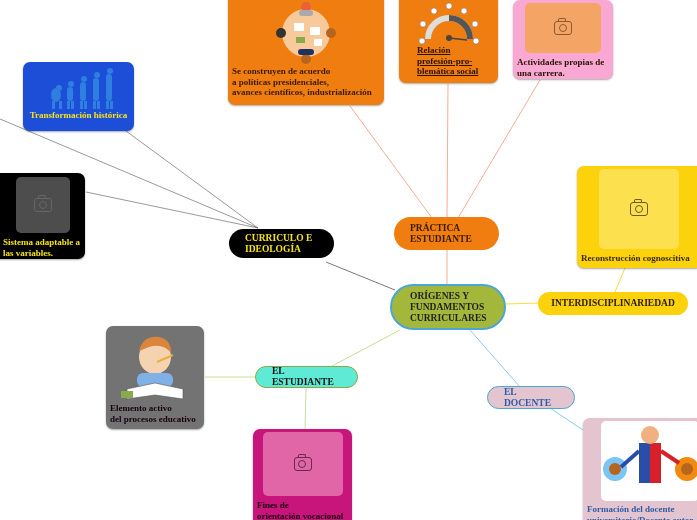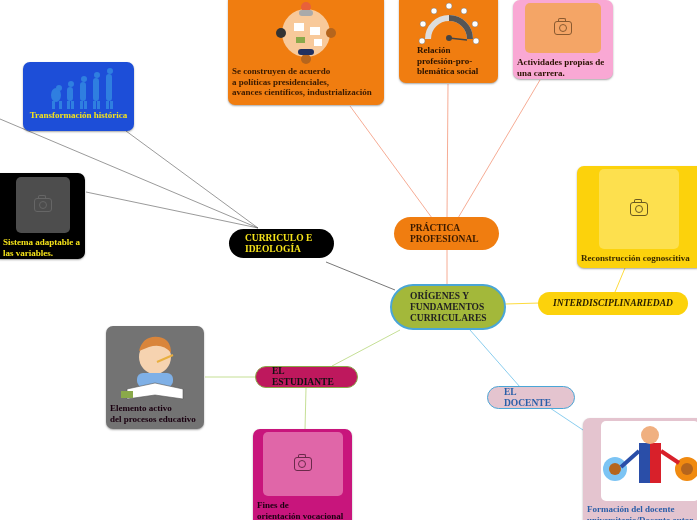--- a/index.html
+++ b/index.html
@@ -49,28 +49,28 @@
 CURRICULARES</span>
 </div>
 
 <div class="node pill" style="left:229px;top:229px;width:105px;height:29px;background:#000;color:#f5e31a;">
   <span style="white-space:pre-line;">CURRICULO E
 IDEOLOGÍA</span>
 </div>
 
 <div class="node pill" style="left:394px;top:217px;width:105px;height:33px;background:#f07d10;color:#3a1a00;">
   <span style="white-space:pre-line;">PRÁCTICA
-PROFESIONAL</span>
-</div>
-
-<div class="node pill" style="left:538px;top:292px;width:150px;height:23px;background:#fcd20c;color:#2a2000;justify-content:center;font-style:italic;">
+ESTUDIANTE</span>
+</div>
+
+<div class="node pill" style="left:538px;top:292px;width:150px;height:23px;background:#fcd20c;color:#2a2000;justify-content:center;">
   <span>INTERDISCIPLINARIEDAD</span>
 </div>
 
-<div class="node pill" style="left:255px;top:366px;width:103px;height:22px;background:#be185d;color:#111;border:1px solid #8aa94a;justify-content:flex-end;">
+<div class="node pill" style="left:255px;top:366px;width:103px;height:22px;background:#5eead4;color:#111;border:1px solid #8aa94a;justify-content:flex-end;">
   <span>EL ESTUDIANTE</span>
 </div>
 
 <div class="node pill" style="left:487px;top:386px;width:88px;height:23px;background:#e4c4cf;color:#2a5ea8;border:1px solid #4aa6d6;justify-content:flex-end;">
   <span>EL DOCENTE</span>
 </div>
 
 <div class="node card" style="left:23px;top:62px;width:111px;height:69px;background:#1d4ed8;color:#f5e31a;">
   <div class="img" style="width:90px;height:45px;">
     <svg width="90" height="45" viewBox="0 0 90 45">
@@ -141,21 +141,21 @@
         <circle cx="8" cy="44" r="3"></circle>
           <circle cx="9" cy="27" r="3"></circle>
           <circle cx="20" cy="14" r="3"></circle>
         <circle cx="35" cy="9" r="3"></circle>
           <circle cx="50" cy="14" r="3"></circle>
           <circle cx="61" cy="27" r="3"></circle>
           <circle cx="62" cy="44" r="3"></circle>
       </g>
     </svg>
   </div>
-  <div class="cap" style="padding-left:14px;">Relación
+  <div class="cap" style="padding-left:14px;text-decoration:underline;">Relación
 profesión-pro-
 blemática social</div>
 </div>
 
 <div class="node card" style="left:513px;top:0px;width:100px;height:79px;background:#f9a8d4;color:#2a1200;">
   <div class="img ph" style="width:76px;height:50px;background:#f4a566;">
     <span class="cam" style="color:#8a5a30;border-color:#8a5a30;"></span>
   </div>
   <div class="cap" style="margin-top:4px;">Actividades propias de
 una carrera.</div>

